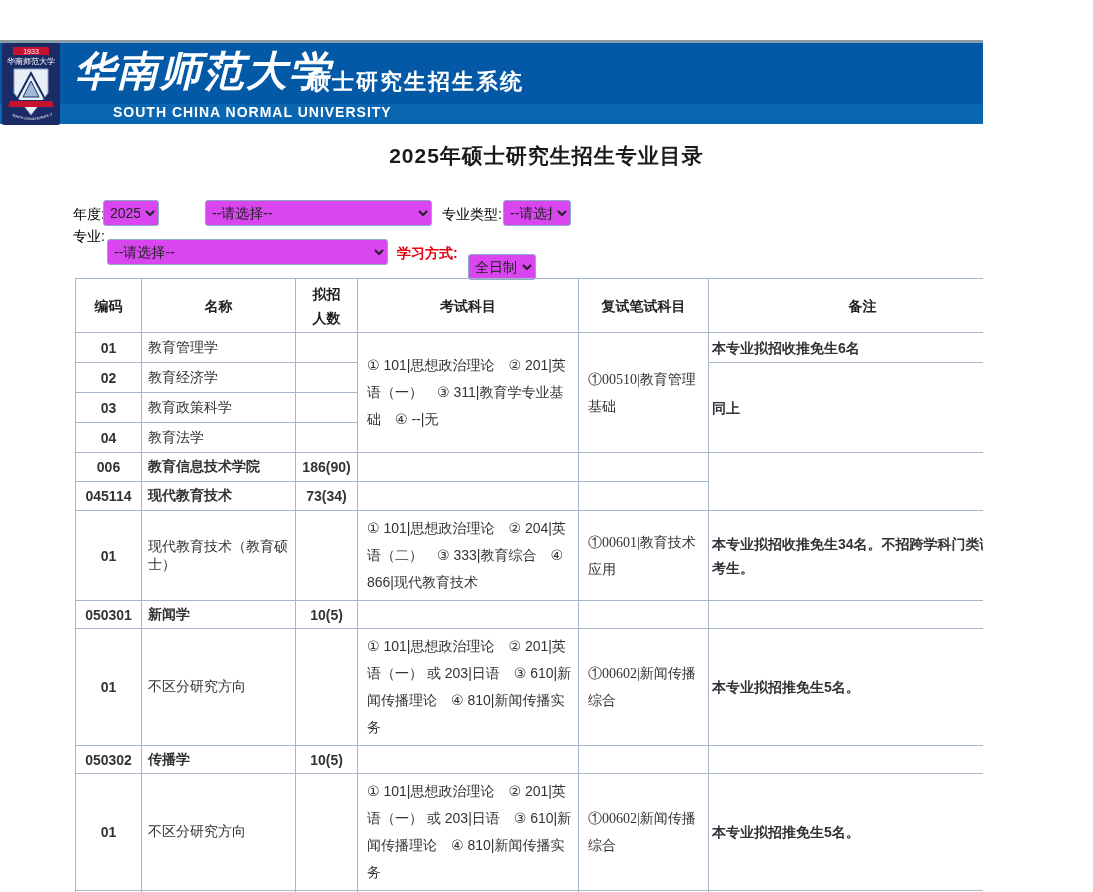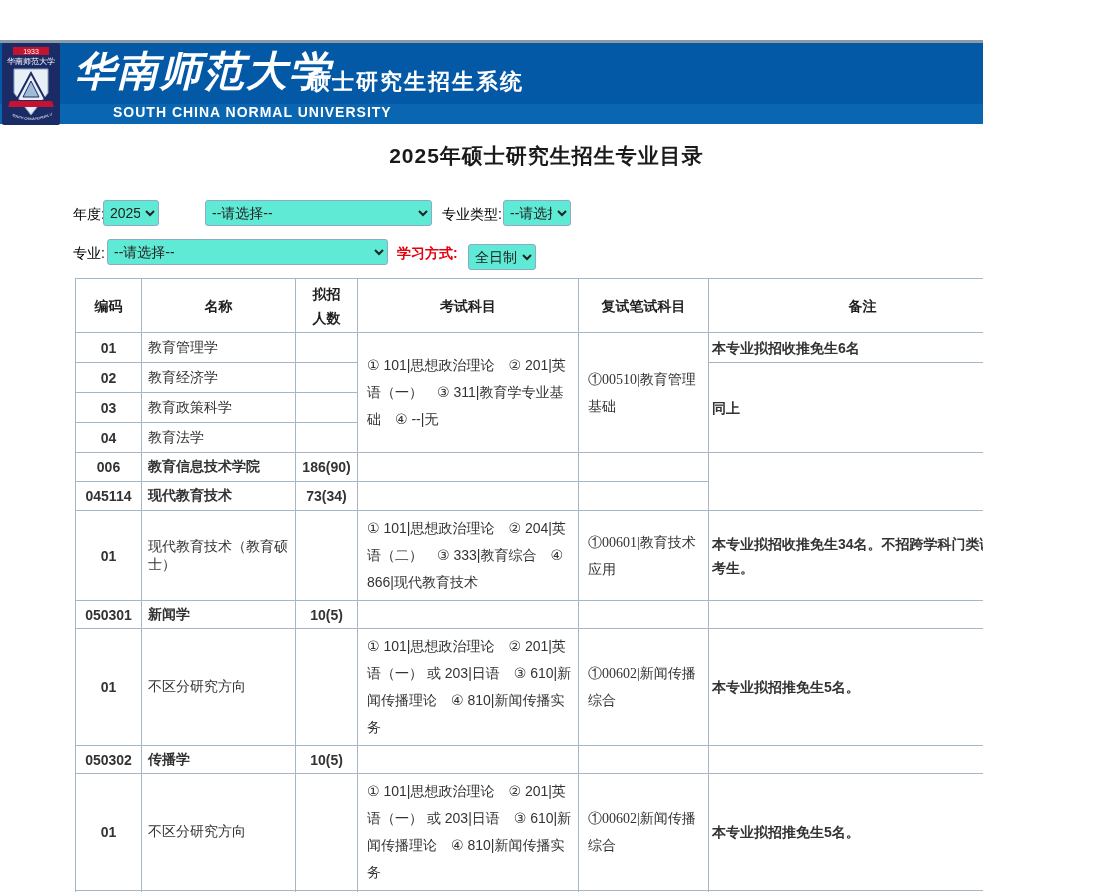--- a/index.html
+++ b/index.html
@@ -19,32 +19,32 @@
   #uni-en { position:absolute; left:113px; top:64px; z-index:6; color:#fff; font-weight:bold; font-size:14px;
             letter-spacing:1px; white-space:nowrap; }
 
   
   #page-title { position:absolute; left:0; top:102px; width:1093px; text-align:center;
                 font-size:21px; font-weight:bold; color:#1a1a1a; letter-spacing:1px; }
 
   
   .flabel { position:absolute; font-size:14px; color:#000; white-space:nowrap; }
   .flabel.red { color:#E8000F; font-weight:bold; }
-  select { position:absolute; height:26px; font-size:14px; color:#222; background:#5eead4;
+  select { position:absolute; height:26px; font-size:14px; color:#222; background:#d946ef;
            border:1px solid #8FA9C9; border-radius:3px; padding:0 2px;
            font-family:"Liberation Sans","DejaVu Sans",sans-serif; }
   #sel-year  { left:103px; top:160px; width:56px; }
   #lab-year  { left:73px;  top:166px; }
   #sel-dept  { left:205px; top:160px; width:227px; }
   #lab-dept  { left:167px; top:166px;padding-left:38px; }
   #sel-type  { left:503px; top:160px; width:68px; }
   #lab-type  { left:442px; top:166px; }
   #sel-major { left:107px; top:199px; width:281px; }
-  #lab-major { left:73px;  top:205px; }
-  #sel-mode  { left:468px; top:204px; width:68px; }
+  #lab-major { left:73px;  top:188px; }
+  #sel-mode  { left:468px; top:214px; width:68px; }
   #lab-mode  { left:397px; top:205px; }
   #exam-note { position:absolute; left:549px; top:205px; font-size:14px; font-weight:bold; color:#E8000F; white-space:nowrap; }
 
   
   #catalog { position:absolute; left:75px; top:238px; width:941px; border-collapse:collapse; table-layout:fixed; }
   #catalog th, #catalog td { border:1px solid #A6B6C9; font-size:14px; color:#333; overflow:hidden; }
   #catalog th { font-weight:bold; color:#1f1f1f; text-align:center; height:54px; padding:0 12px; line-height:24px; }
   td.code  { text-align:center; font-weight:bold; color:#222; }
   td.name  { padding-left:6px; }
   td.quota { text-align:center; }

